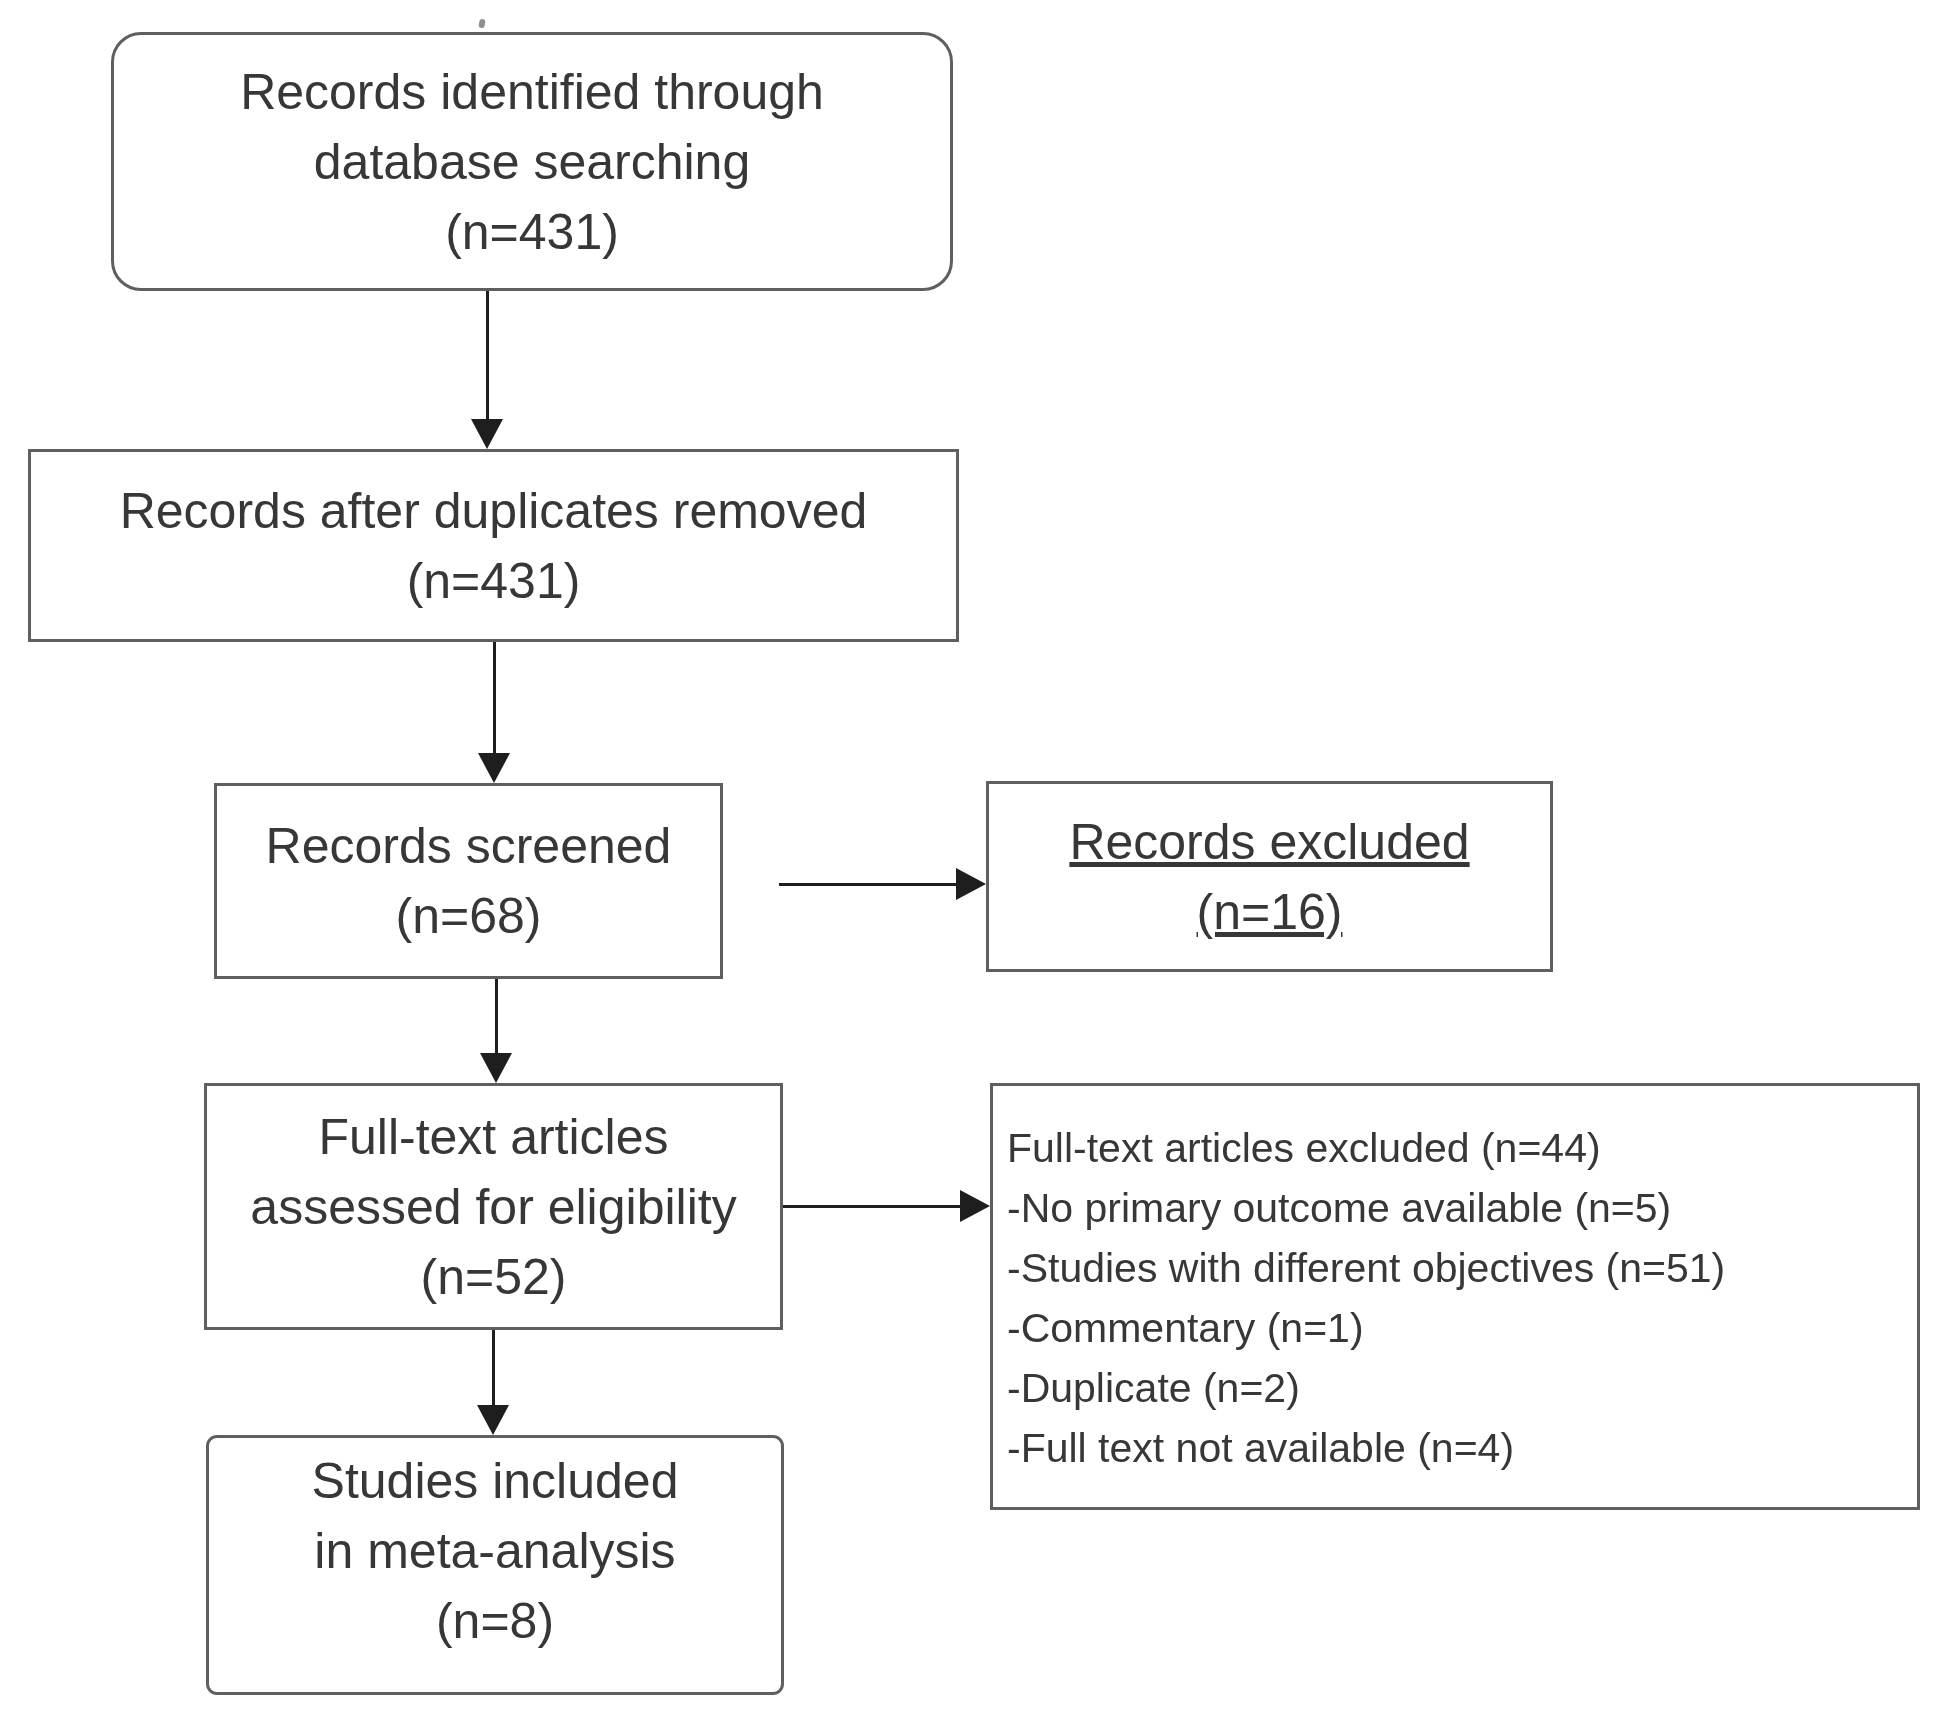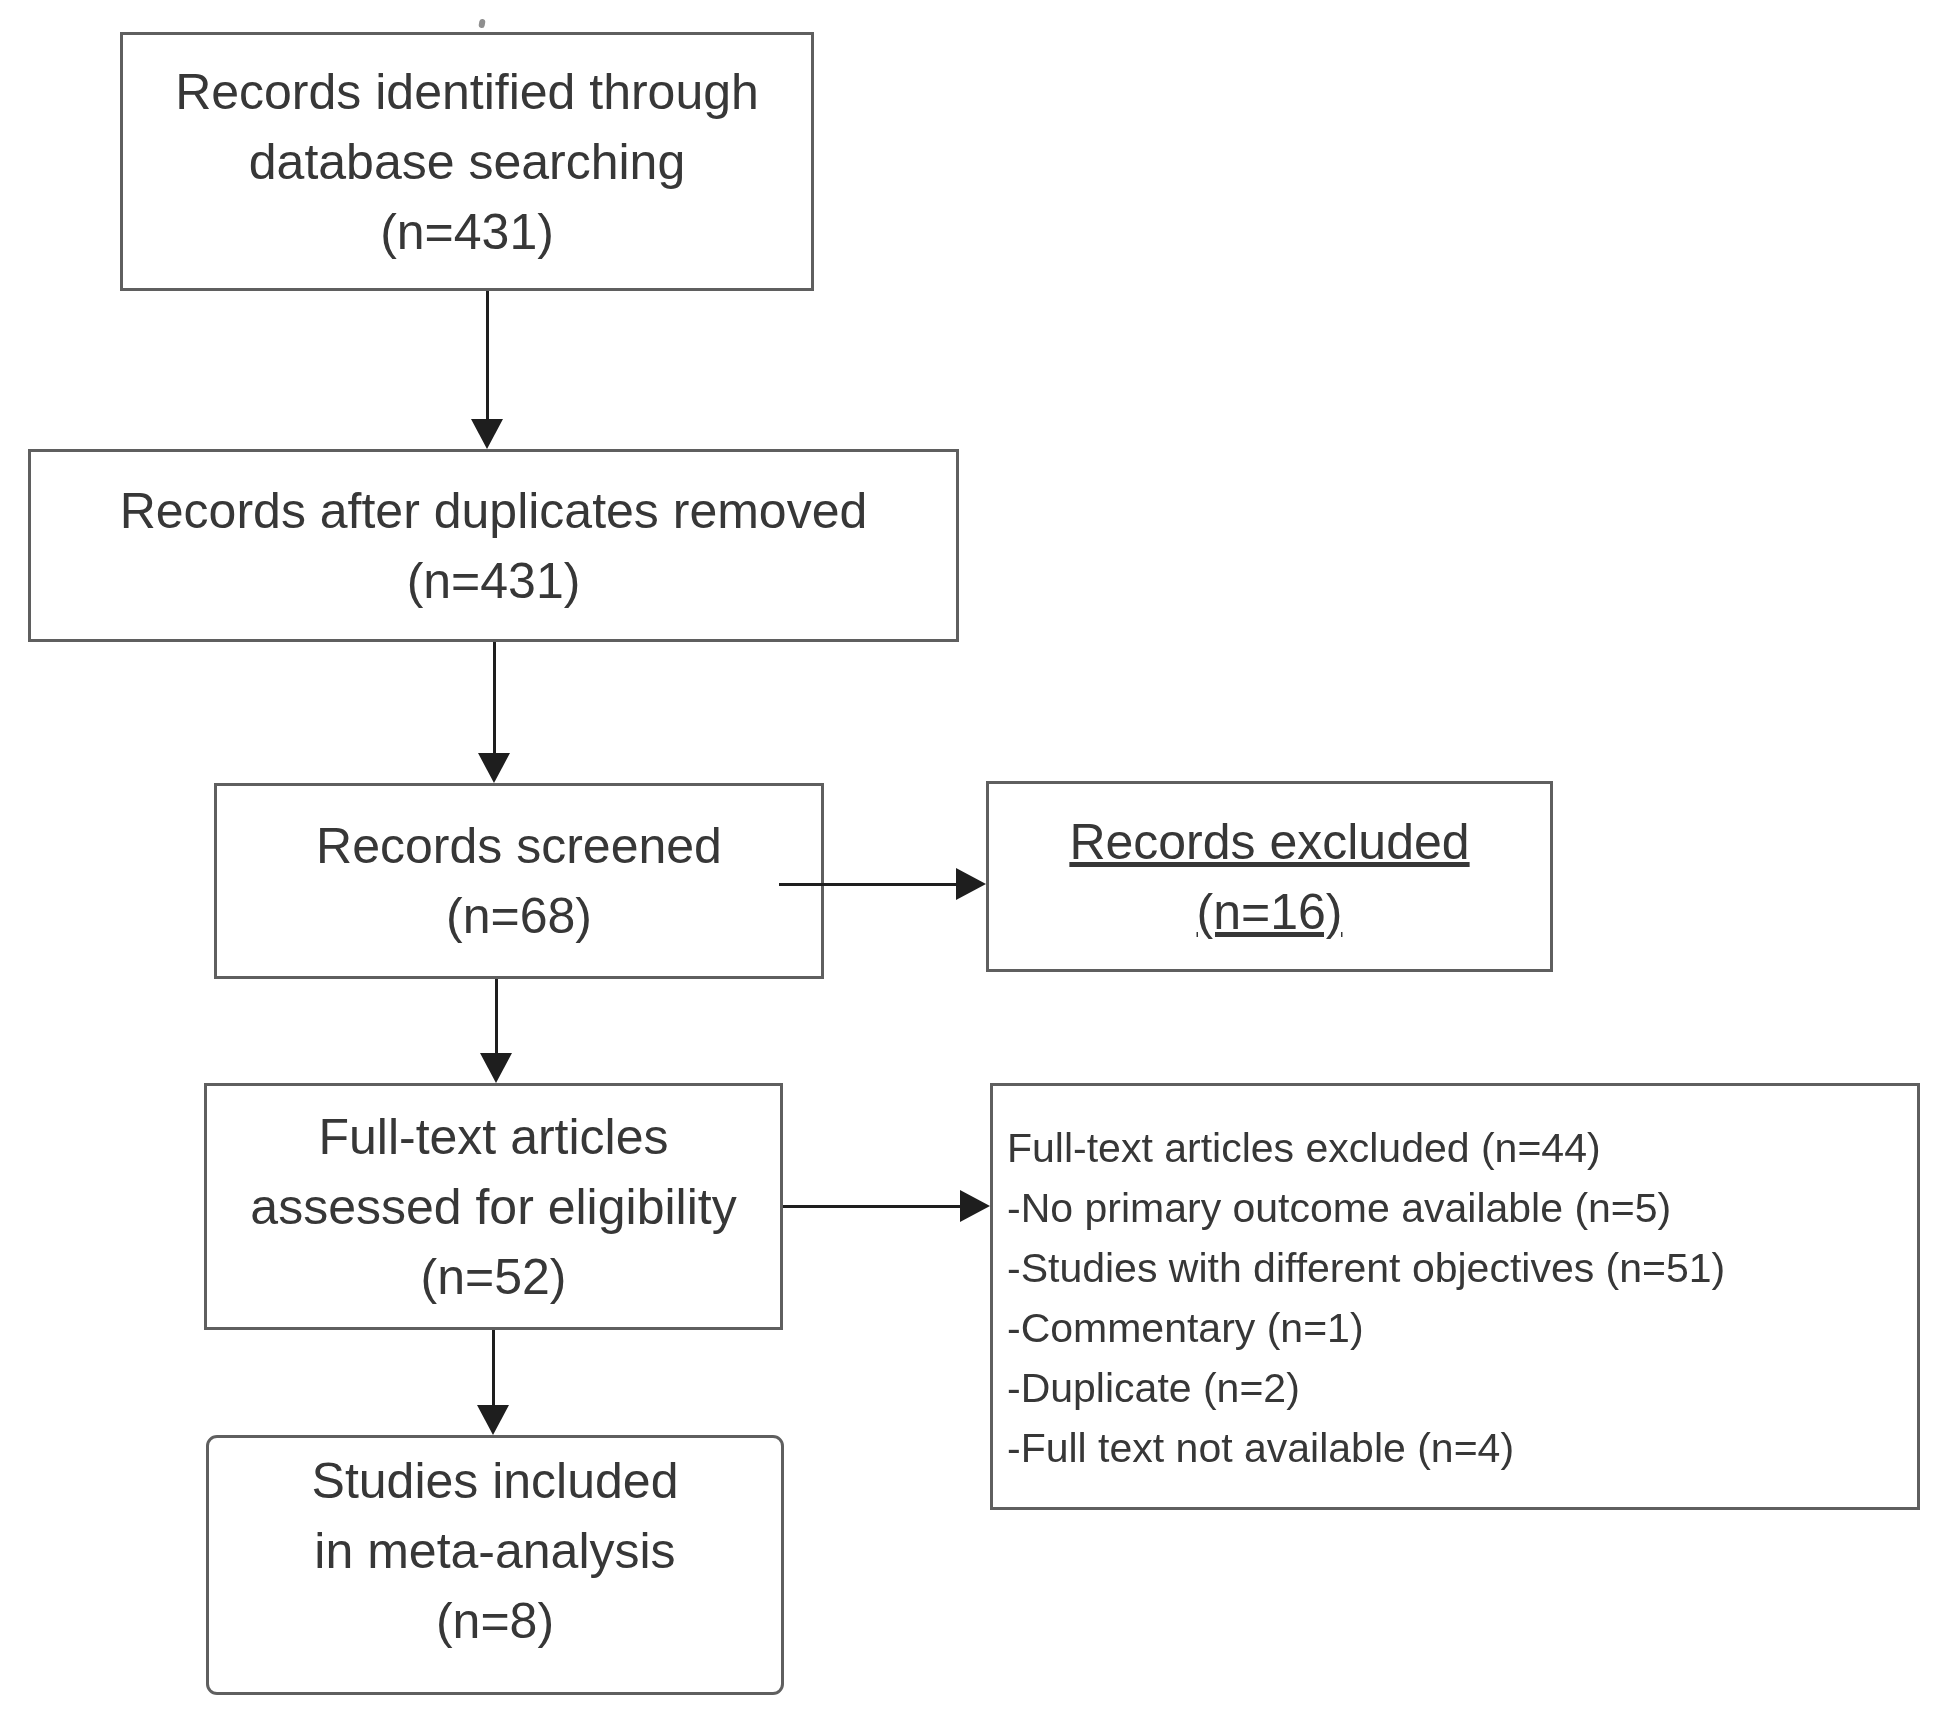--- a/index.html
+++ b/index.html
@@ -30,23 +30,23 @@
   .box .line { white-space: nowrap; }
   .box.center { align-items: center; text-align: center; }
   .box.leftalign {
     align-items: flex-start;
     text-align: right;
     justify-content: flex-start;
     font-size: 41px;
     line-height: 60px;
     padding: 32px 8px 8px 14px;
   }
-  #b1 { left: 120px; top: 32px;  width: 694px; height: 259px; }
+  #b1 { left: 111px; top: 32px;  width: 842px; height: 259px; border-radius: 30px; }
   #b2 { left: 28px;  top: 449px; width: 931px; height: 193px; }
-  #b3 { left: 214px; top: 783px; width: 610px; height: 196px; }
+  #b3 { left: 214px; top: 783px; width: 509px; height: 196px; }
   #b3r{ left: 986px; top: 781px; width: 567px; height: 191px; text-decoration: underline; }
   #b4 { left: 204px; top: 1083px; width: 579px; height: 247px; }
   #b4r{ left: 990px; top: 1083px; width: 930px; height: 427px; }
   #b5 { left: 206px; top: 1435px; width: 578px; height: 260px; padding-bottom: 28px; border-radius: 11px; }
 
   .arrow { position: absolute; }
   .shaft-v {
     position: absolute; left: 50%; top: 0; bottom: 26px;
     width: 3px; margin-left: -1.5px;
     background: var(--arrow, #1e1e1e);

